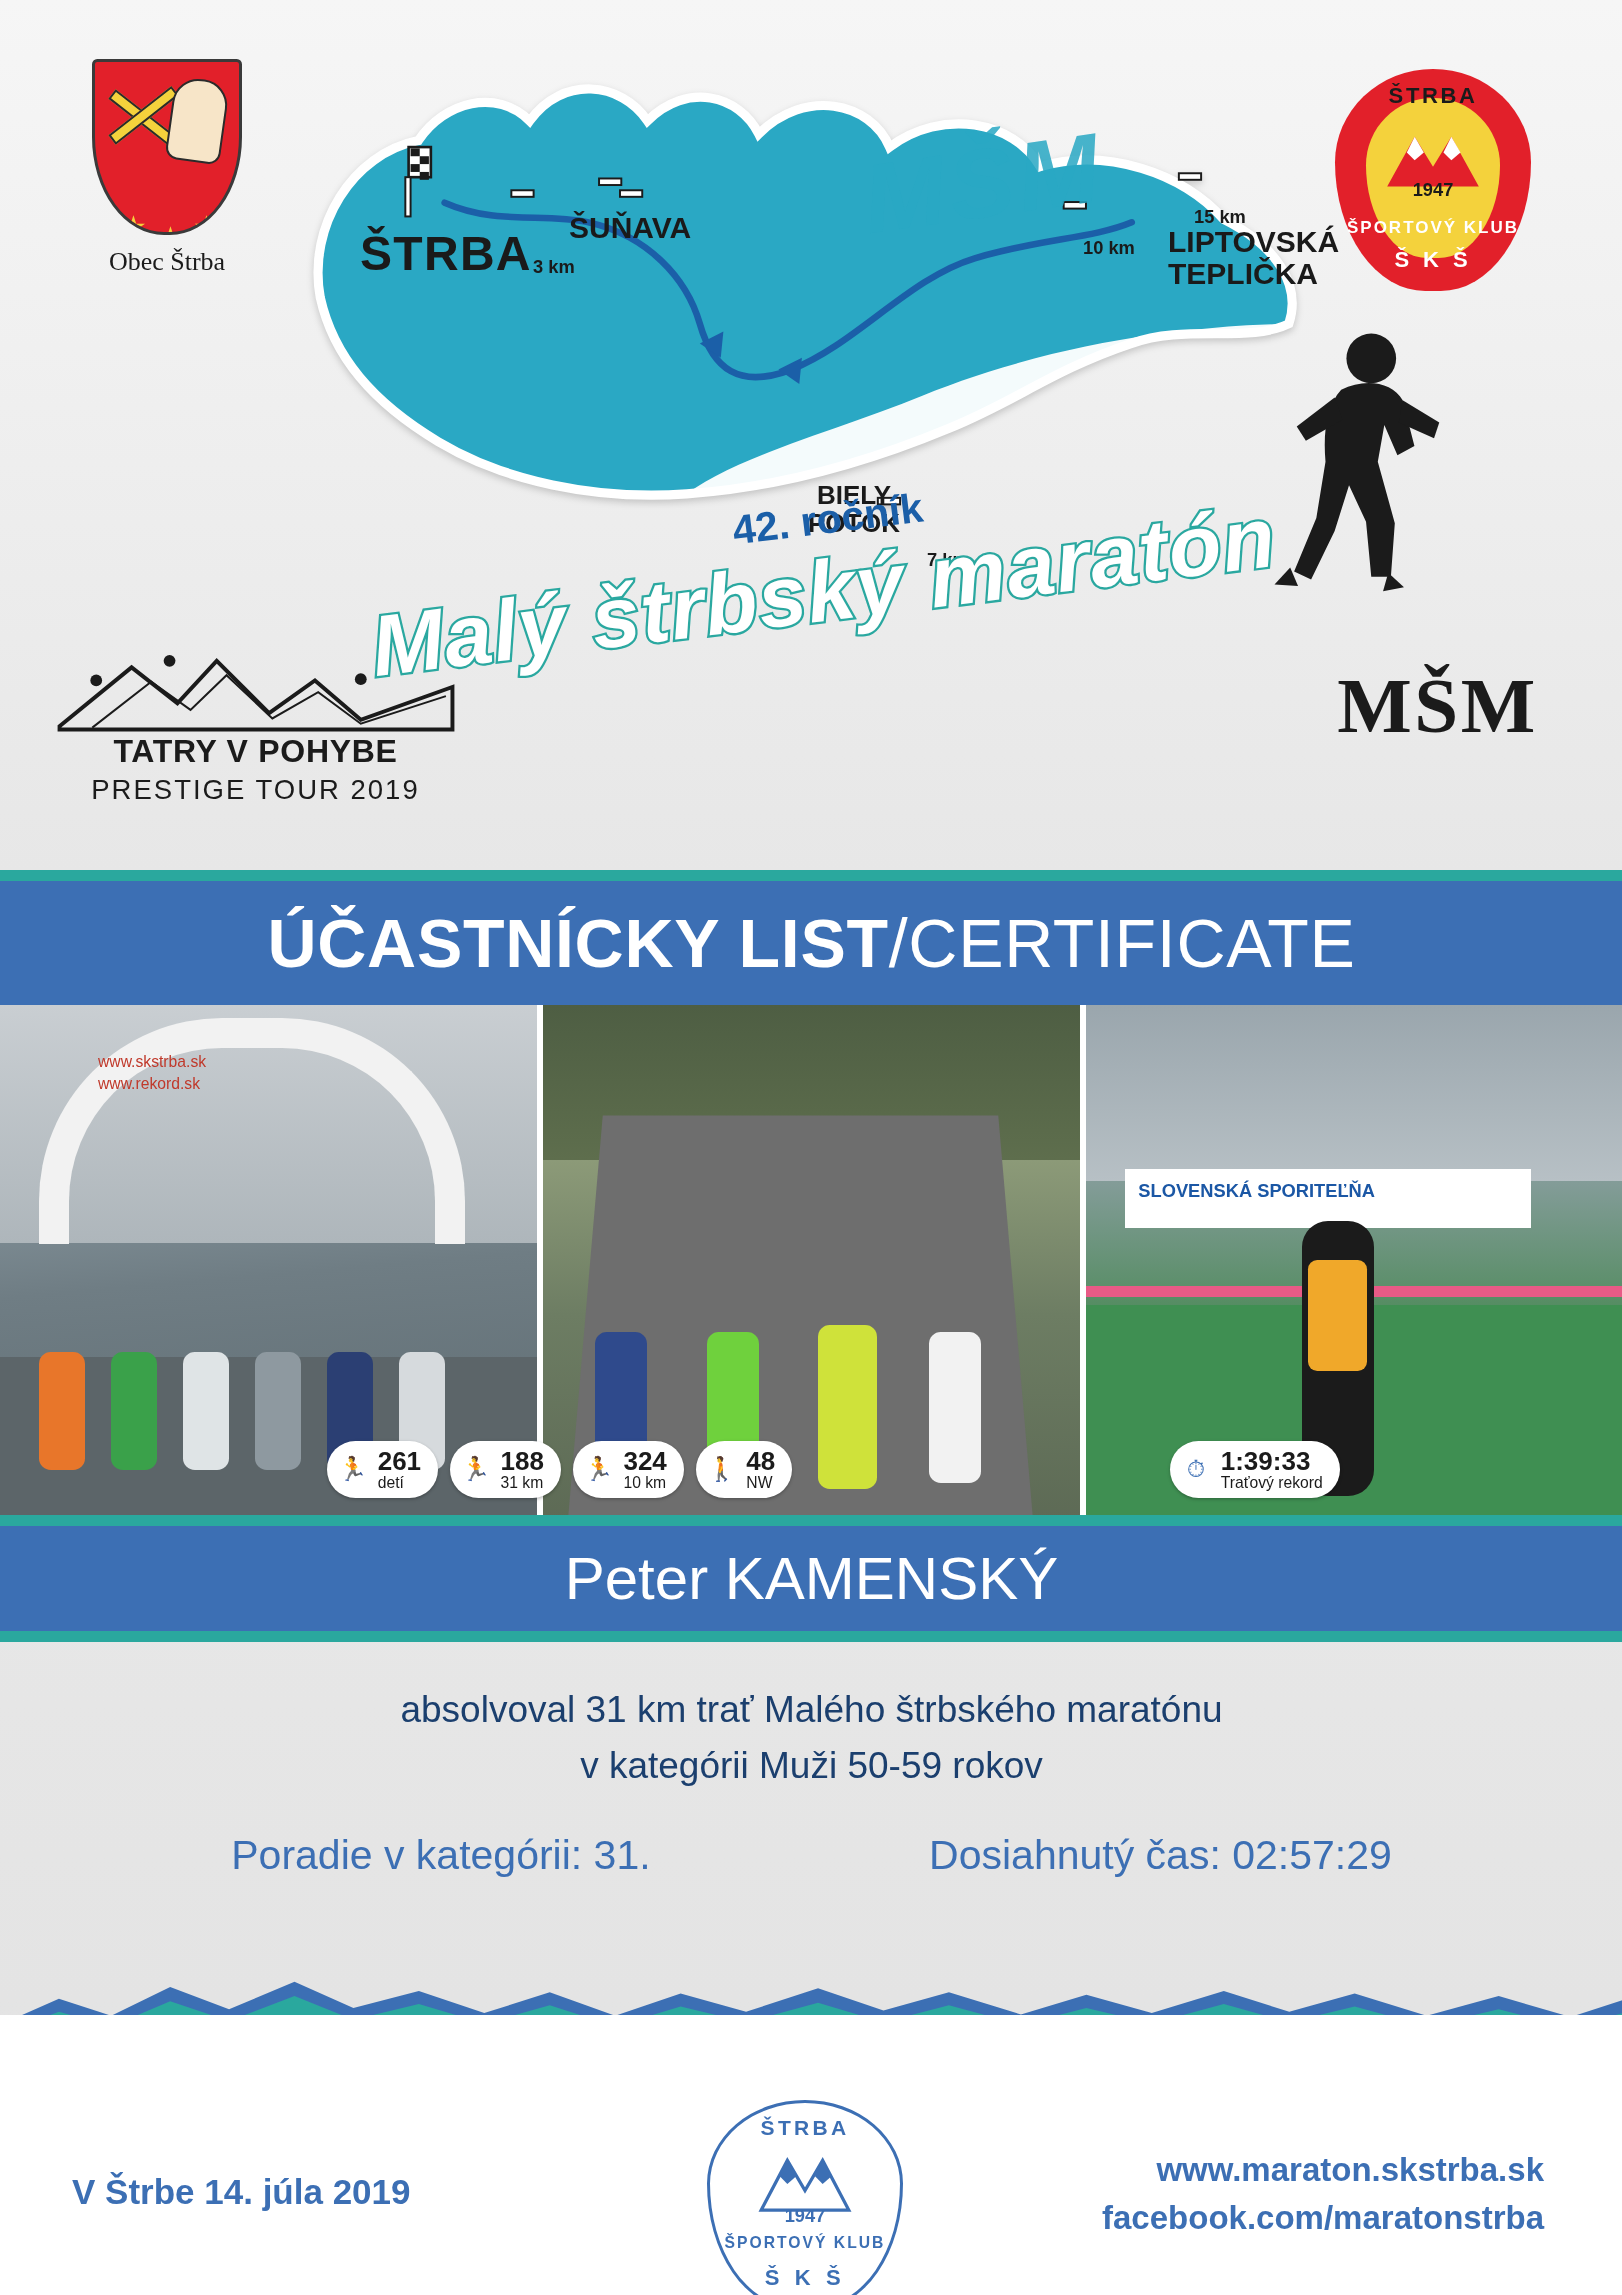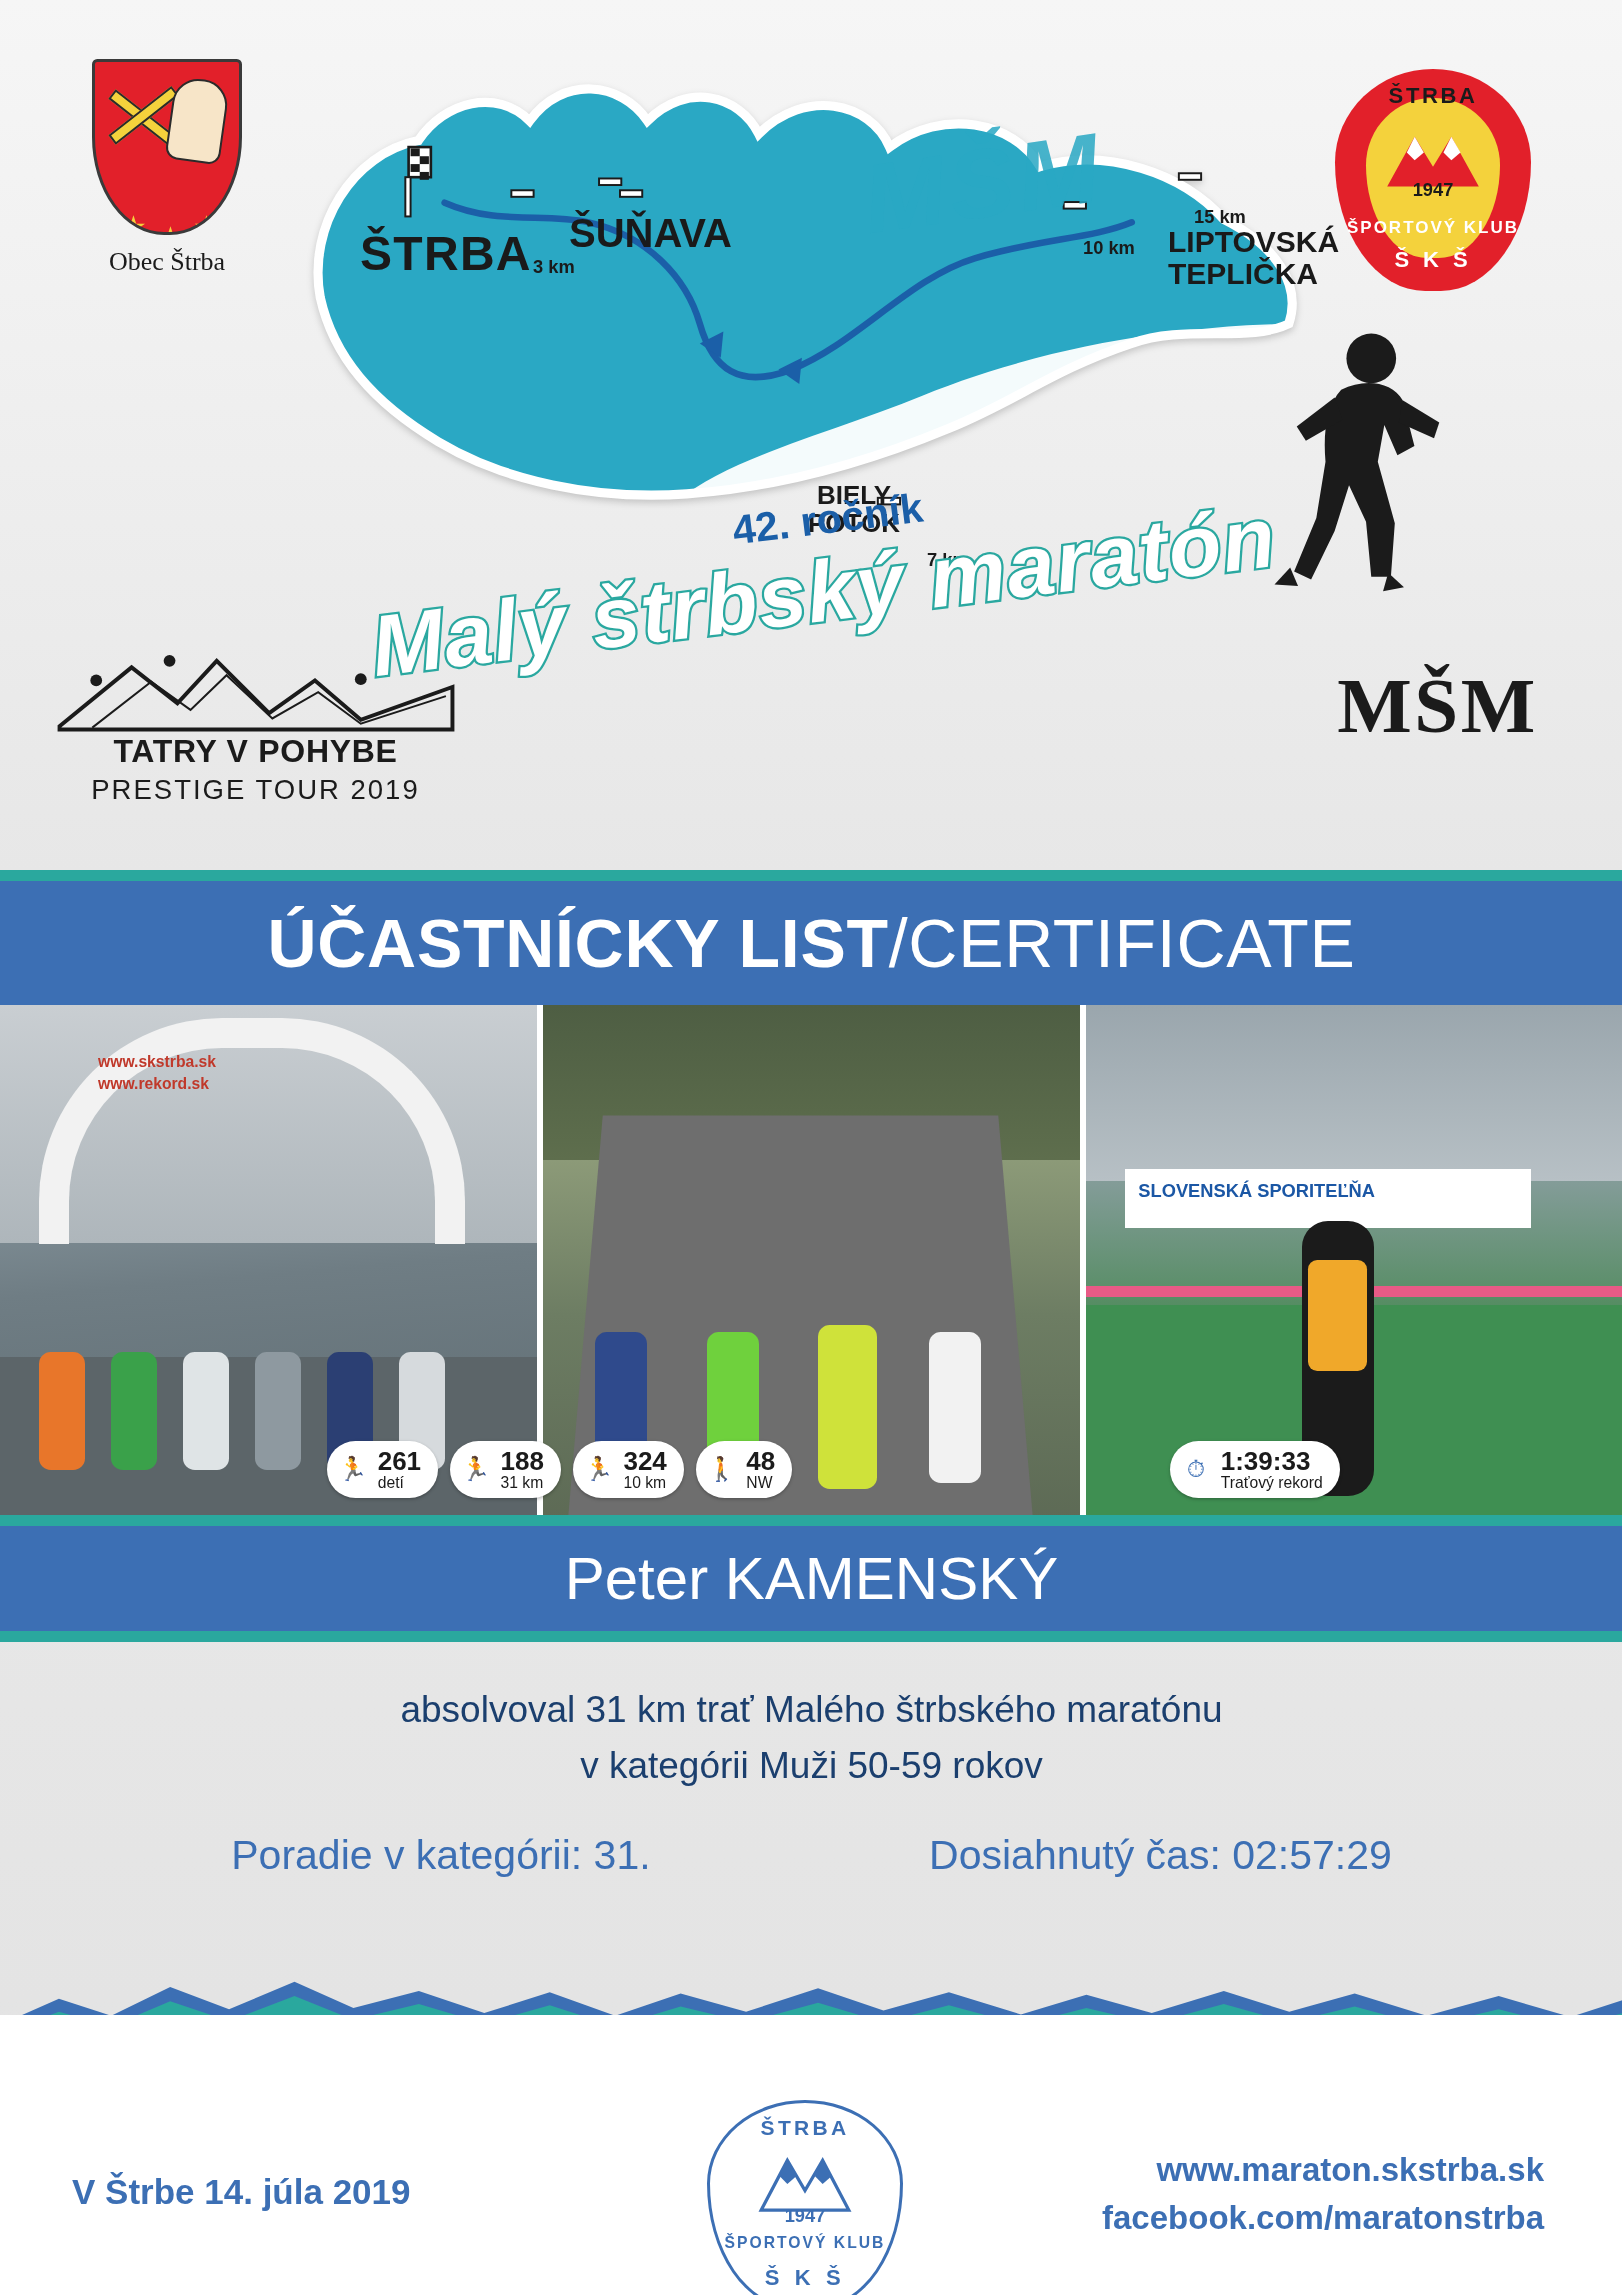--- a/index.html
+++ b/index.html
@@ -97,21 +97,21 @@
     inset: 0;
     filter: drop-shadow(0 3.9px 3.9px rgba(0,0,0,.18));
   }
   .map-text {
     position: absolute;
     font-weight: bold;
     color: #1a1a1a;
     font-family: "Liberation Sans", sans-serif;
   }
   .mt-strba { left: 79px; top: 164px; font-size: 48px; letter-spacing: 1.3px; }
-  .mt-sunava { left: 288px; top: 149px; font-size: 40px; }
+  .mt-sunava { left: 288px; top: 149px; font-size: 30px; }
   .mt-lipt { left: 887px; top: 164px; font-size: 30px; line-height: 1.08; }
   .mt-biely { left: 527px; top: 419px; font-size: 26px; line-height: 1.08; text-align:center;}
   .km-lab { position:absolute; font-size: 18.3px; font-weight: bold; color:#1a1a1a;}
   .km3 { left: 252px; top: 156px; margin-top: 38px; }
   .km7 { left: 646px; top: 470px; margin-top: 17px; }
   .km10 { left: 802px; top: 175px; }
   .km15 { left: 913px; top: 144px; }
 
   .msm-ghost {
     position: absolute;
@@ -275,21 +275,21 @@
   }
   .p1 { background: linear-gradient(175deg,#9aa6ad 0%,#8b9aa2 26%,#6f7d84 52%,#5d6a70 100%); }
   .p2 { background: linear-gradient(180deg,#78886a 0%,#8c9a78 30%,#6d7d63 60%,#5d6a55 100%); }
   .p3 { background: linear-gradient(180deg,#7d8a92 0%,#8fa0a6 28%,#4e8a5a 62%,#3f7a4e 100%); }
   .p1 .sky { position:absolute; left:0; right:0; top:0; height:46%; background:linear-gradient(180deg,#c9ced2,#aeb6bb); }
   .p1 .arch {
     position:absolute; left:39px; top:13px; width:366px; height:196px;
     border:30px solid #f2f2f2; border-bottom:none;
     border-radius: 183px 183px 0 0;
   }
-  .p1 .archtxt { position:absolute; left:98px; top:46px; font-size:15.7px; color:#c0392b; font-weight:bold; line-height:1.4;}
+  .p1 .archtxt { position:absolute; left:98px; top:46px; font-size:15.7px; color:#c0392b; font-weight:normal; line-height:1.4;}
   .p1 .road { position:absolute; left:0; right:0; bottom:0; height:32%; background:#5c6569;}
   .p1 .kid { position:absolute; bottom:52px; width:46px; height:118px; border-radius:11.8px; }
   .p2 .road { position:absolute; left:8%; right:12%; top:18%; bottom:0; background:#6e6e6e; transform: perspective(262px) rotateX(6deg);}
   .p2 .trees { position:absolute; left:0; right:0; top:0; height:30%; background:linear-gradient(180deg,#4e5e43,#5e6e4d);}
   .p3 .carpet { position:absolute; left:0; right:0; bottom:0; height:42%; background:#3f8f52;}
   .p3 .banner { position:absolute; left:39px; top:164px; width:406px; height:59px; background:#ffffff;}
   .p3 .bannertxt { position:absolute; left:52px; top:175px; font-size:18.3px; font-weight:bold; color:#1b57a5;}
   .p3 .tape { position:absolute; left:0; right:0; top:281px; height:10.5px; background:#e85a86;}
   .p3 .wall { position:absolute; left:0; right:0; top:0; height:34%; background:linear-gradient(180deg,#9aa6ad,#b7c0c5);}
 

